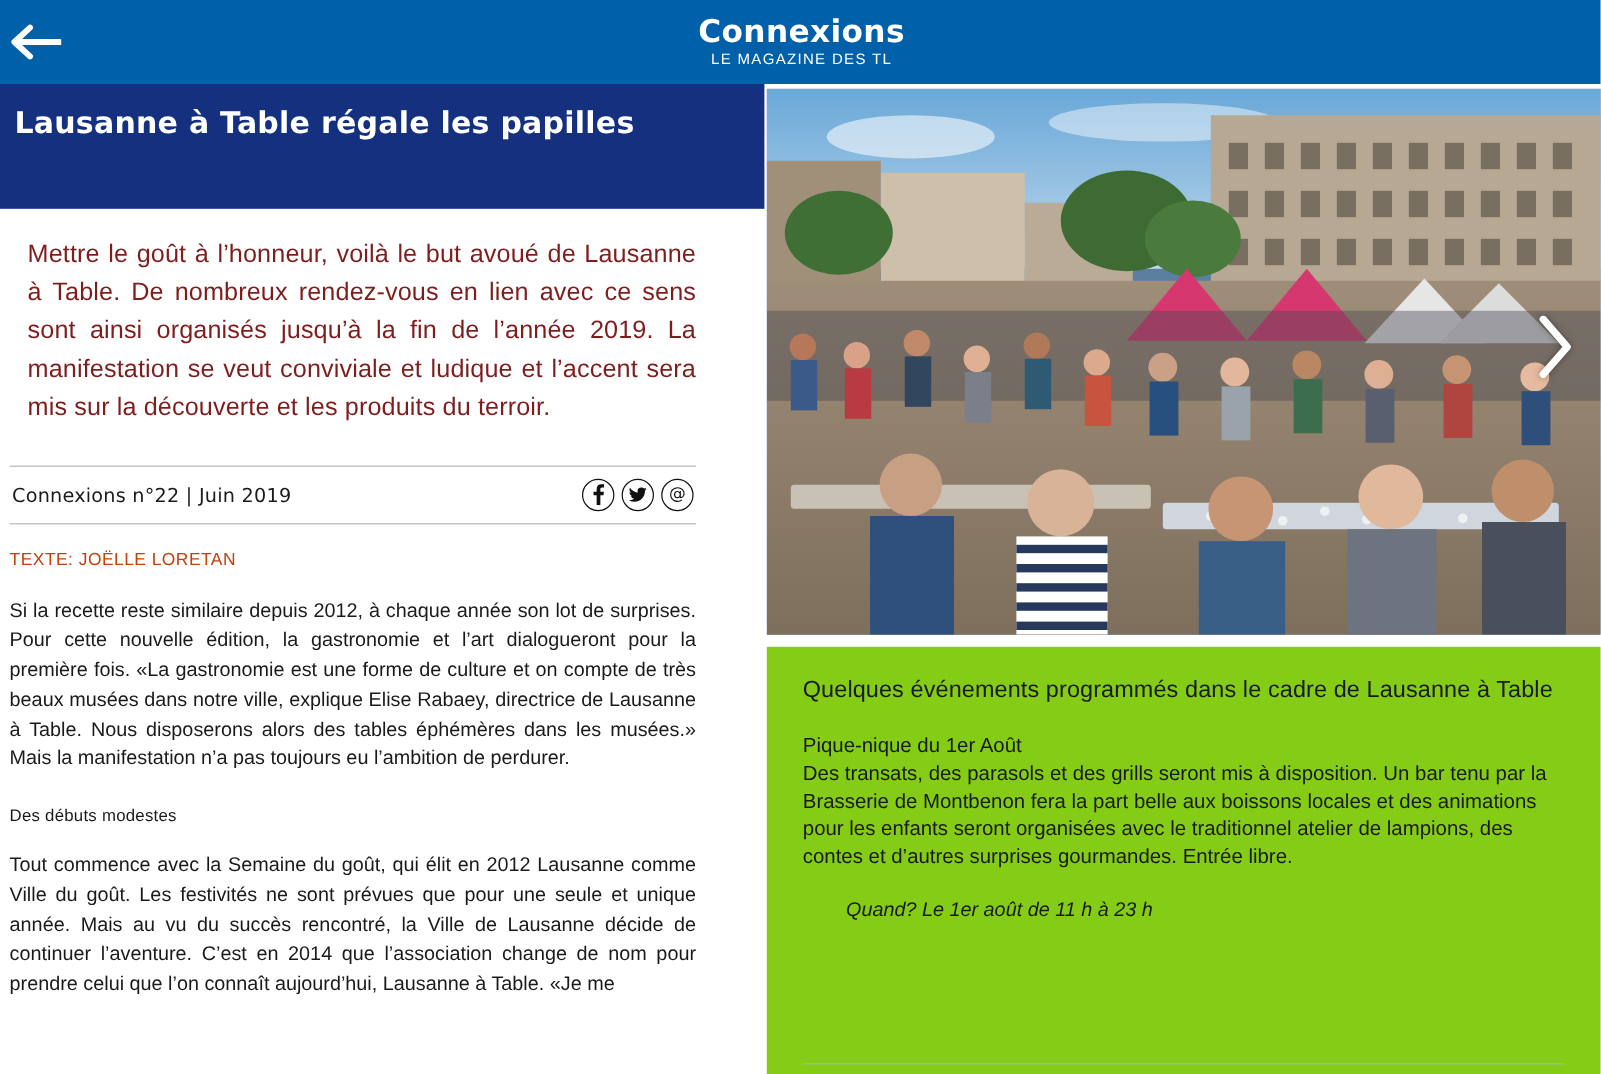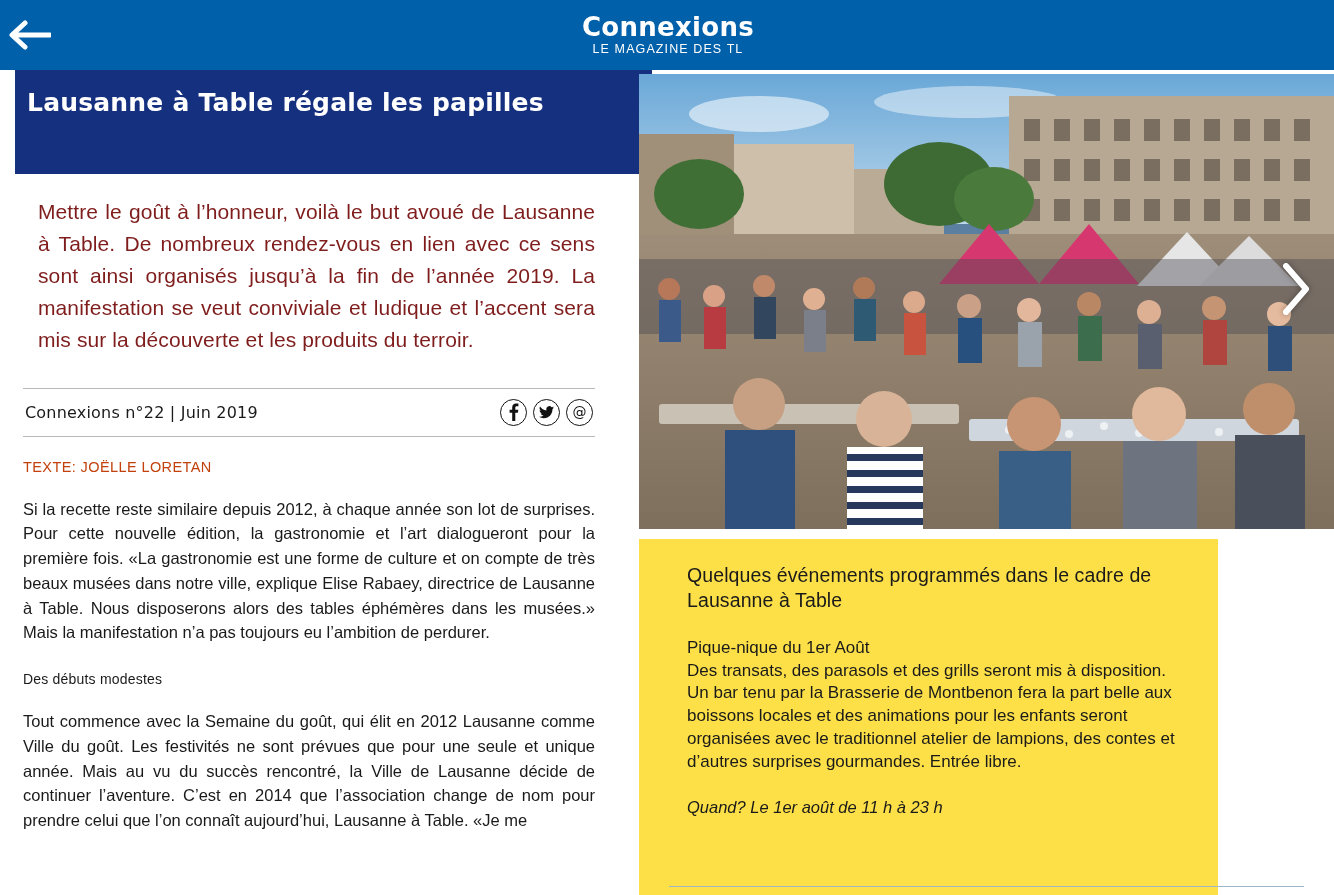--- a/index.html
+++ b/index.html
@@ -55,21 +55,20 @@
     font-family: "Liberation Sans", sans-serif;
   }
 
   
   .left-col {
     position: absolute;
     top: 70px; left: 0;
     width: 637px;
     height: 825px;
     background: #ffffff;
-    margin-left: 15px;
   }
   .headline-band {
     background: #15307f;
     color: #ffffff;
     padding: 18px 22px 22px 12px;
     min-height: 104px;
   }
   .headline {
     font-family: "DejaVu Sans", sans-serif;
     font-size: 25px;
@@ -159,24 +158,24 @@
     right: 18px;
     top: 185px;
     width: 40px; height: 60px;
     display: flex; align-items: center; justify-content: center;
     cursor: pointer;
     filter: drop-shadow(0 0 3px rgba(0,0,0,0.35));
   }
   .sidebox {
     position: absolute;
     top: 465px; left: 0;
-    width: 579px;
+    width: 695px;
     height: 356px;
-    background: #fde047;
-    padding: 24px 30px 0 48px;
+    background: #84cc16;
+    padding: 24px 30px 0 30px;
   }
   .sidebox-title {
     font-size: 19.5px;
     color: #1a1a1a;
     line-height: 1.3;
     letter-spacing: 0.1px;
   }
   .event-title {
     margin-top: 24px;
     font-size: 17px;
@@ -187,20 +186,21 @@
     font-size: 17px;
     line-height: 1.34;
     color: #1a1a1a;
   }
   .event-when {
     margin-top: 22px;
     font-size: 16.5px;
     font-style: italic;
     line-height: 1.4;
     color: #1a1a1a;
+    margin-left: 36px;
   }
   .sidebox-rule {
     position: absolute;
     left: 30px; bottom: 8px;
     width: 635px;
     height: 1px;
     background: #9fb6c9;
   }
 </style>
 </head>

